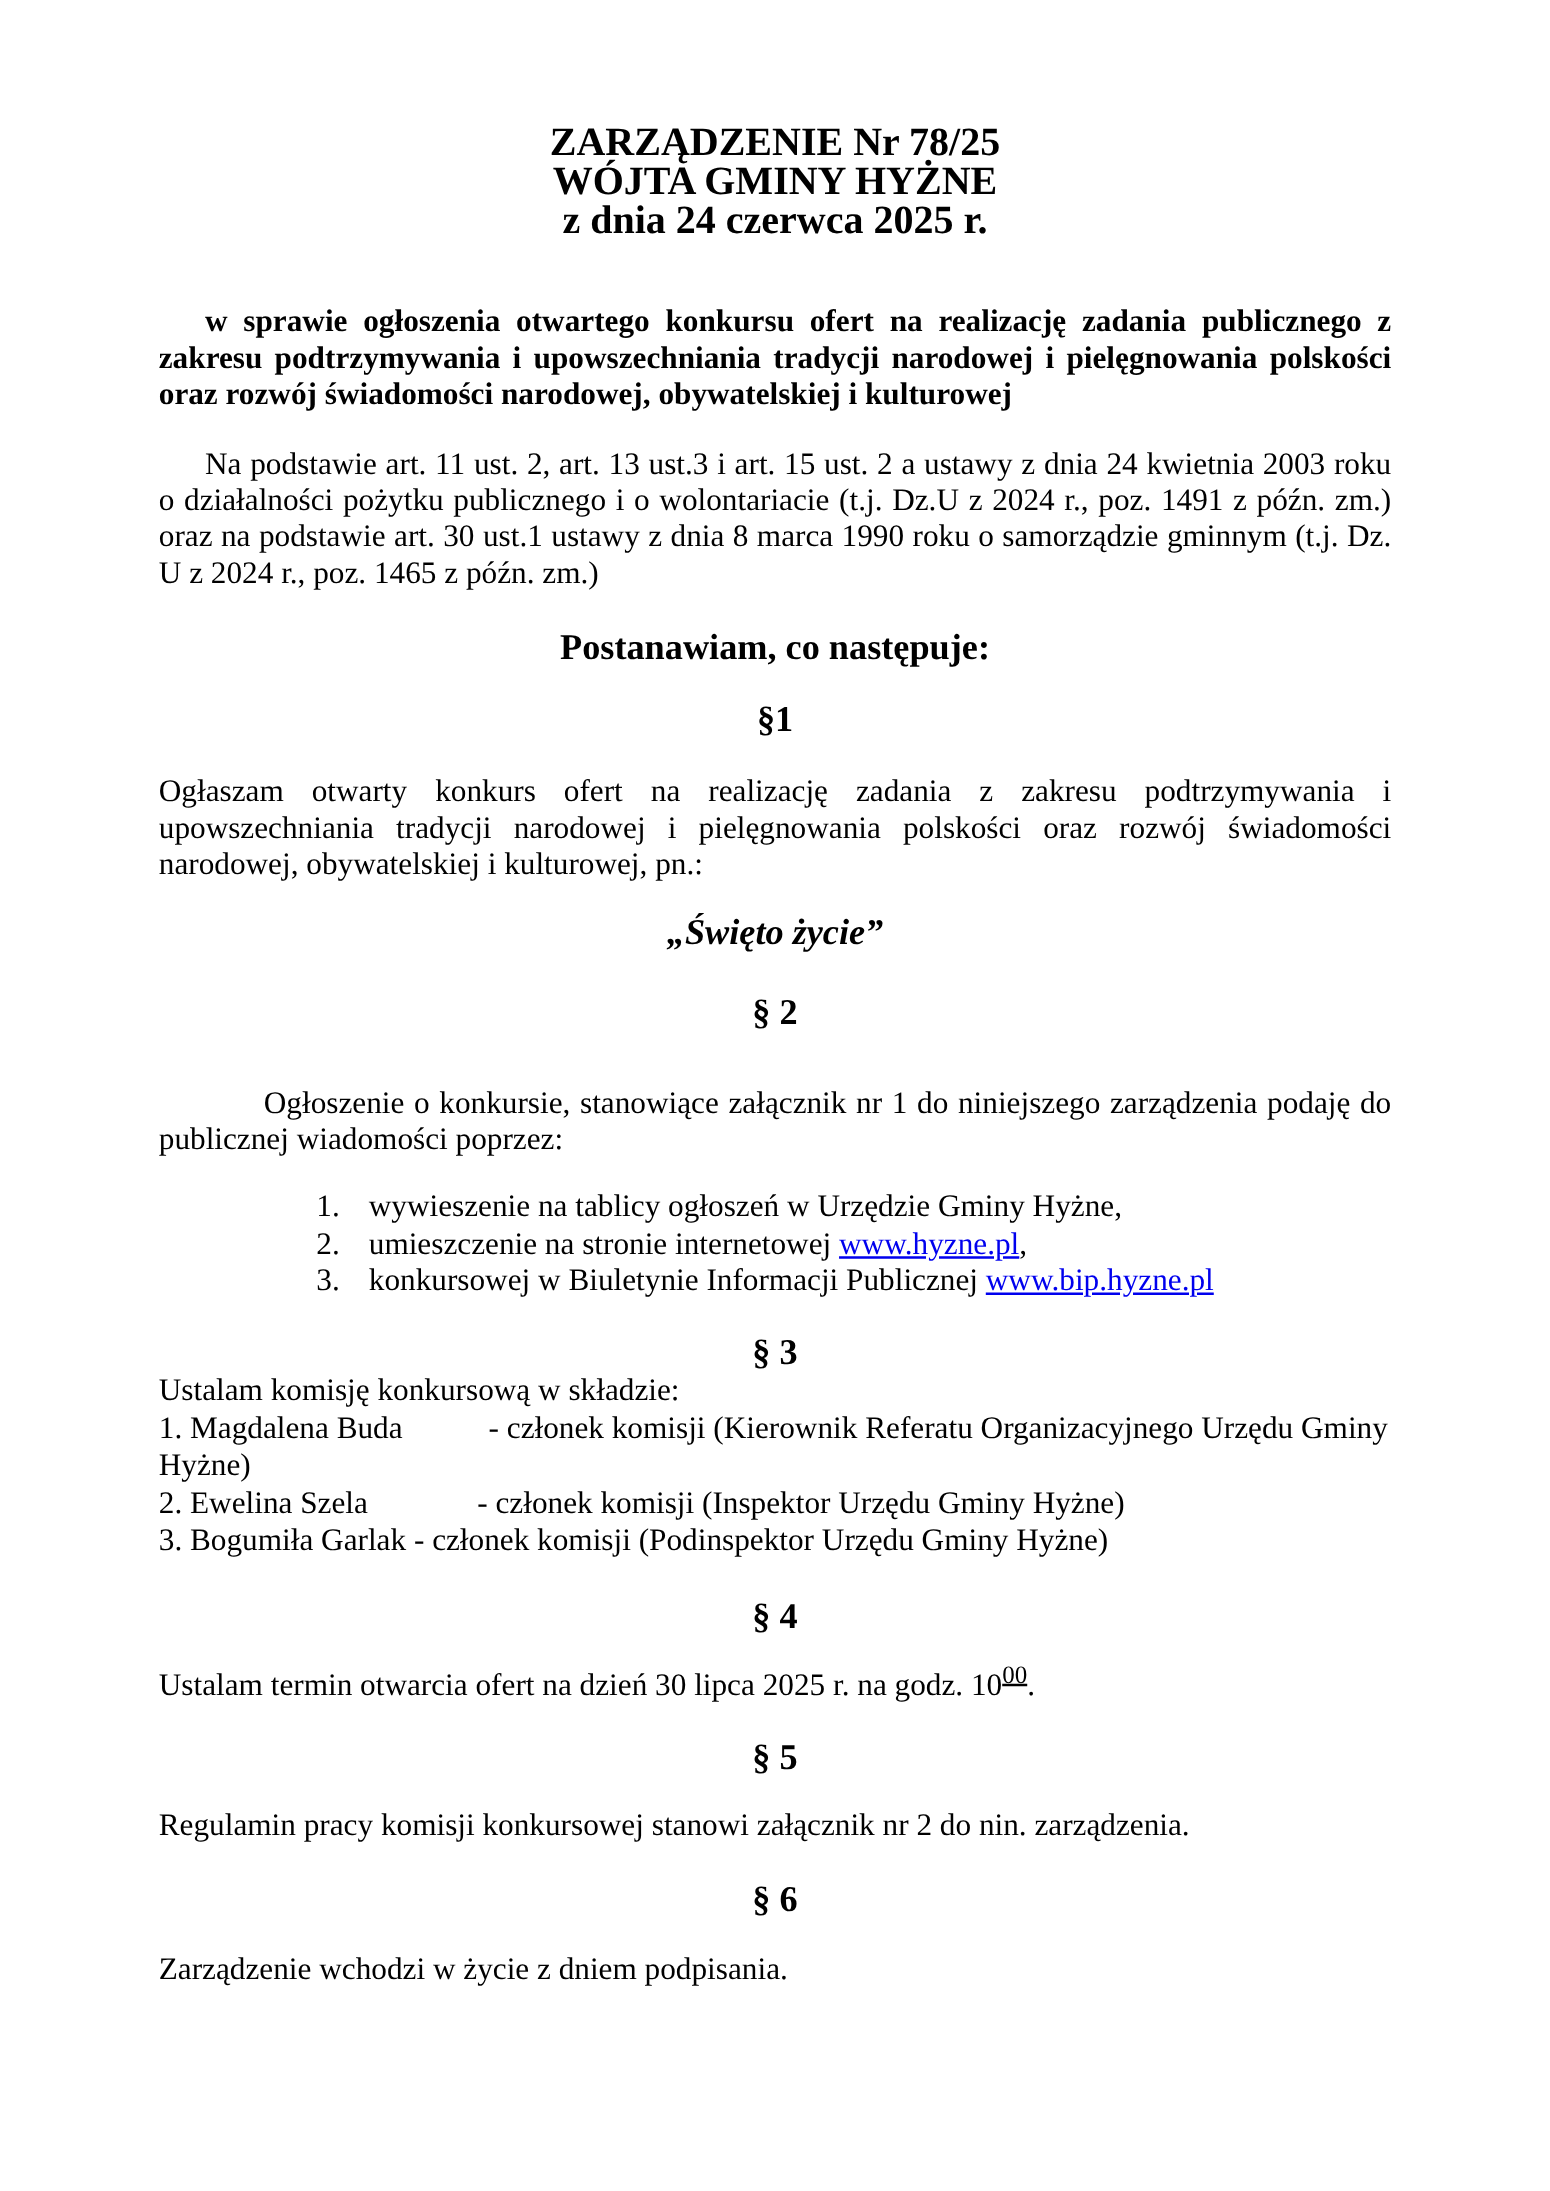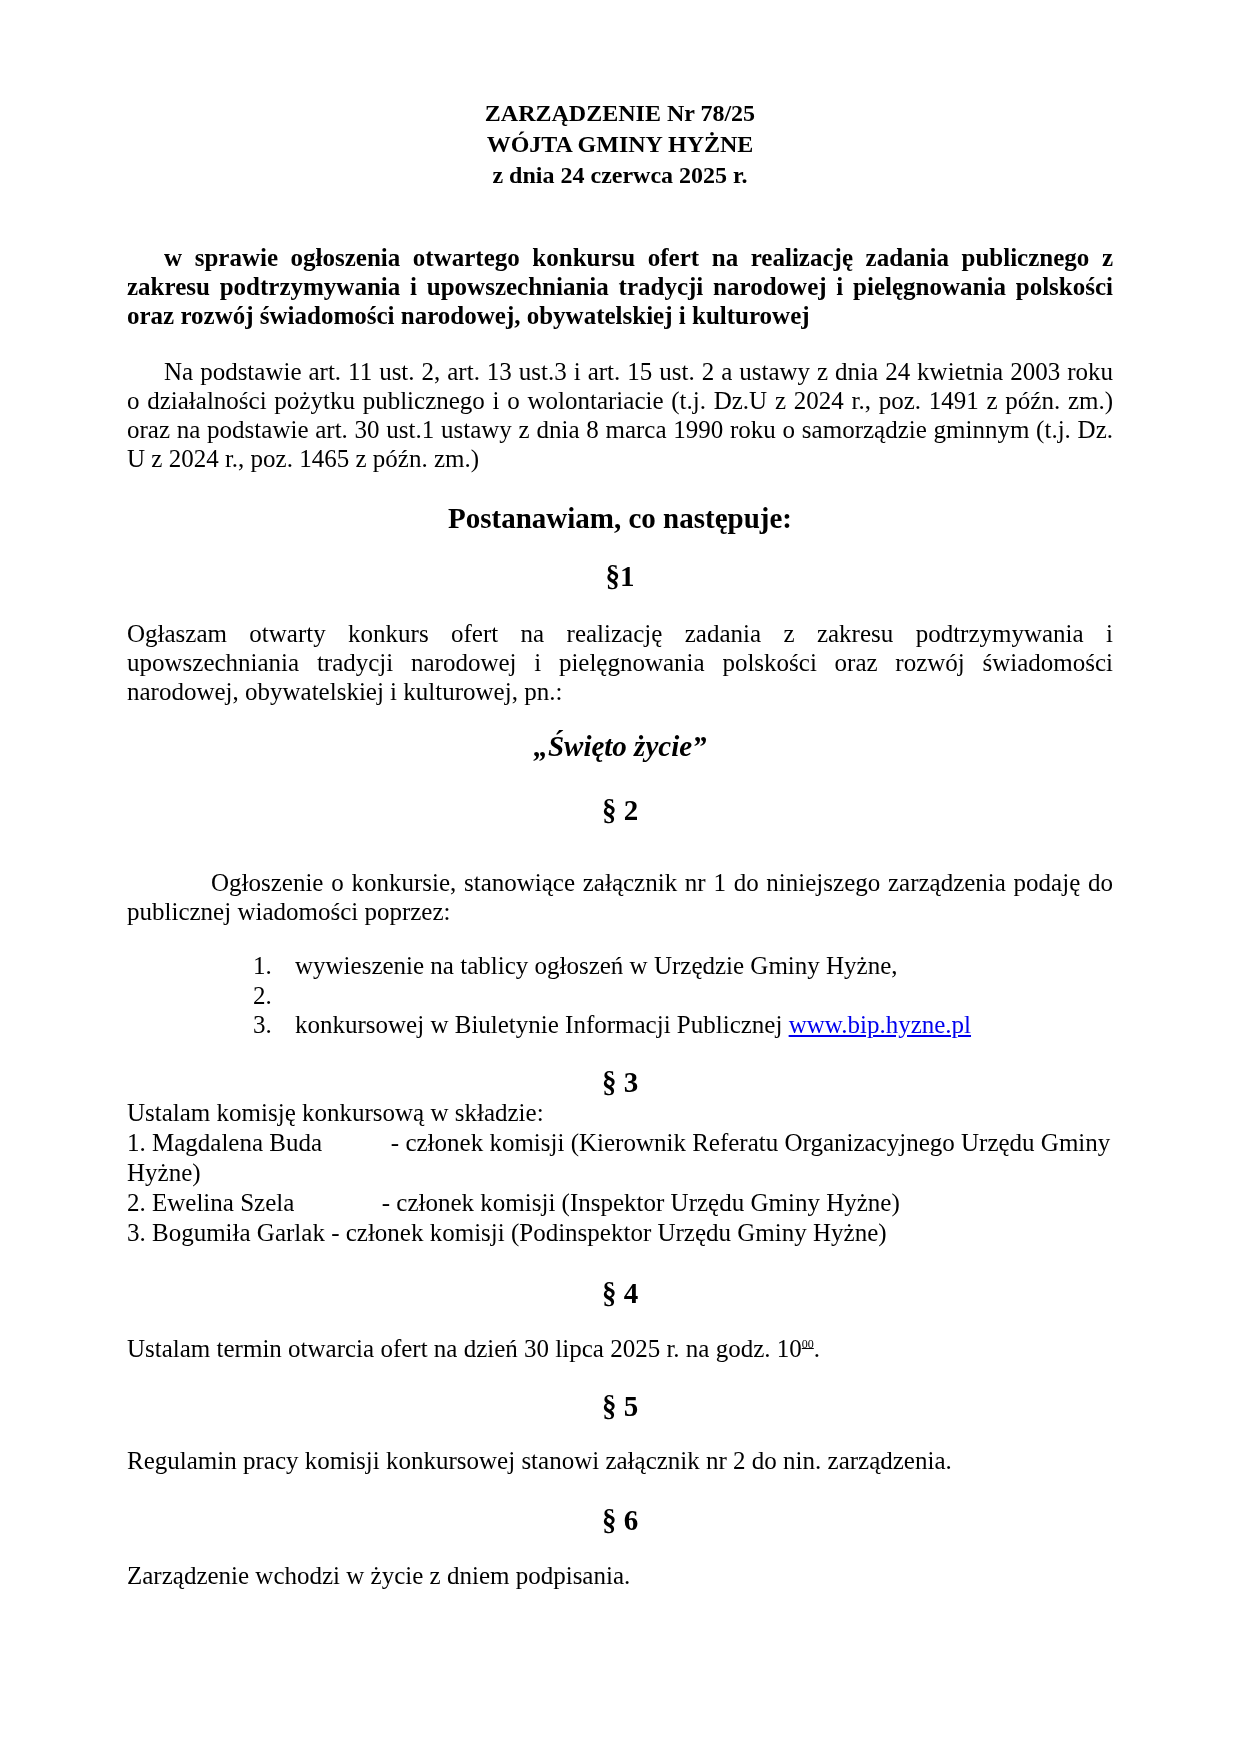--- a/index.html
+++ b/index.html
@@ -15,21 +15,21 @@
     padding: 98px 127px 40px 127px;
     font-family: "Liberation Serif", "DejaVu Serif", serif;
     font-size: 25px;
     line-height: 29px;
     color: #000000;
     overflow: hidden;
   }
   .doc-title {
     text-align: center;
     font-weight: bold;
-    font-size: 24px;
+    font-size: 32px;
     line-height: 31px;
   }
   .subject {
     margin-top: 52px;
     font-weight: bold;
     text-align: justify;
     text-indent: 37px;
   }
   .legal-basis {
     margin-top: 27px;
@@ -68,21 +68,21 @@
     cursor: pointer;
   }
   .s3-heading { margin-top: 27px; }
   .committee div {
     white-space: pre-wrap;
     line-height: 30px;
   }
   .s4-heading { margin-top: 30px; }
   .deadline   { margin-top: 25px; }
   .sup-time {
-    font-size: 12px;
+    font-size: 20px;
     vertical-align: super;
     text-decoration: underline;
     line-height: 0;
   }
   .s5-heading { margin-top: 28px; }
   .regulations { margin-top: 24px; }
   .s6-heading { margin-top: 30px; }
   .effective  { margin-top: 25px; }
 </style>
 </head>
@@ -112,20 +112,21 @@
 
   <p class="s2-intro">Ogłoszenie o konkursie, stanowiące załącznik nr 1 do niniejszego zarządzenia podaję do publicznej wiadomości poprzez:</p>
 
   <ul class="announcement-list">
     <li>
       <span class="num">1.</span>
       <span>wywieszenie na tablicy ogłoszeń w Urzędzie Gminy Hyżne,</span>
     </li>
     <li>
       <span class="num">2.</span>
+      <span><span>umieszczenie na stronie internetowej </span><a class="link">www.hyzne.pl</a><span>,</span></span>
     </li>
     <li>
       <span class="num">3.</span>
       <span><span>konkursowej w Biuletynie Informacji Publicznej </span><a class="link">www.bip.hyzne.pl</a></span>
     </li>
   </ul>
 
   <div class="center-heading s3-heading">§ 3</div>
 
   <div class="committee">

